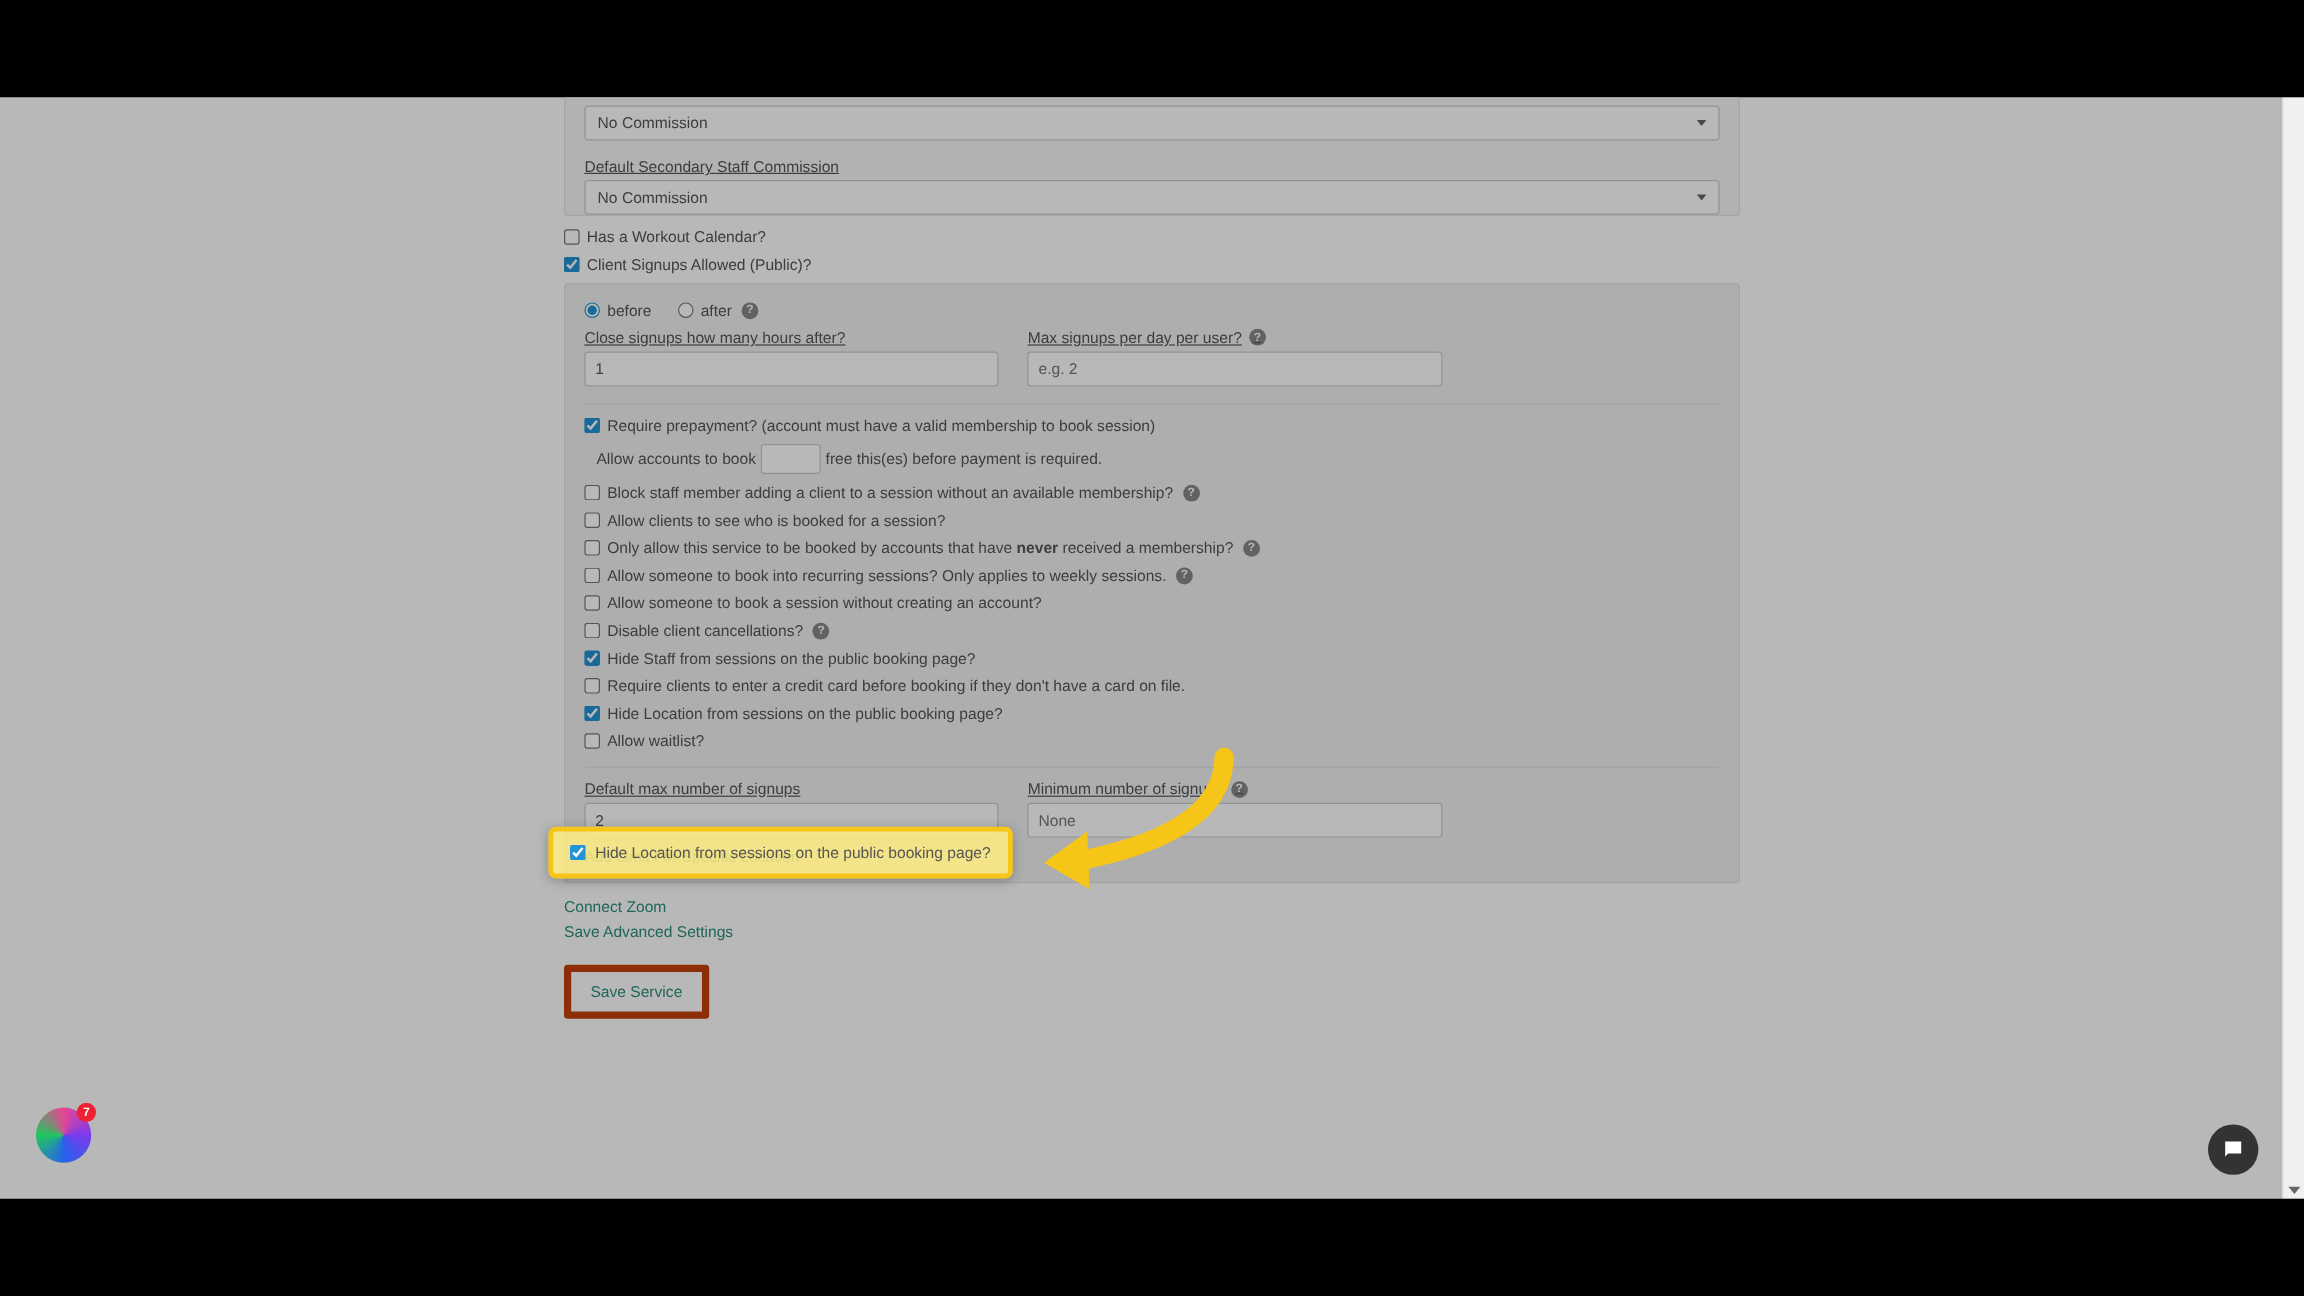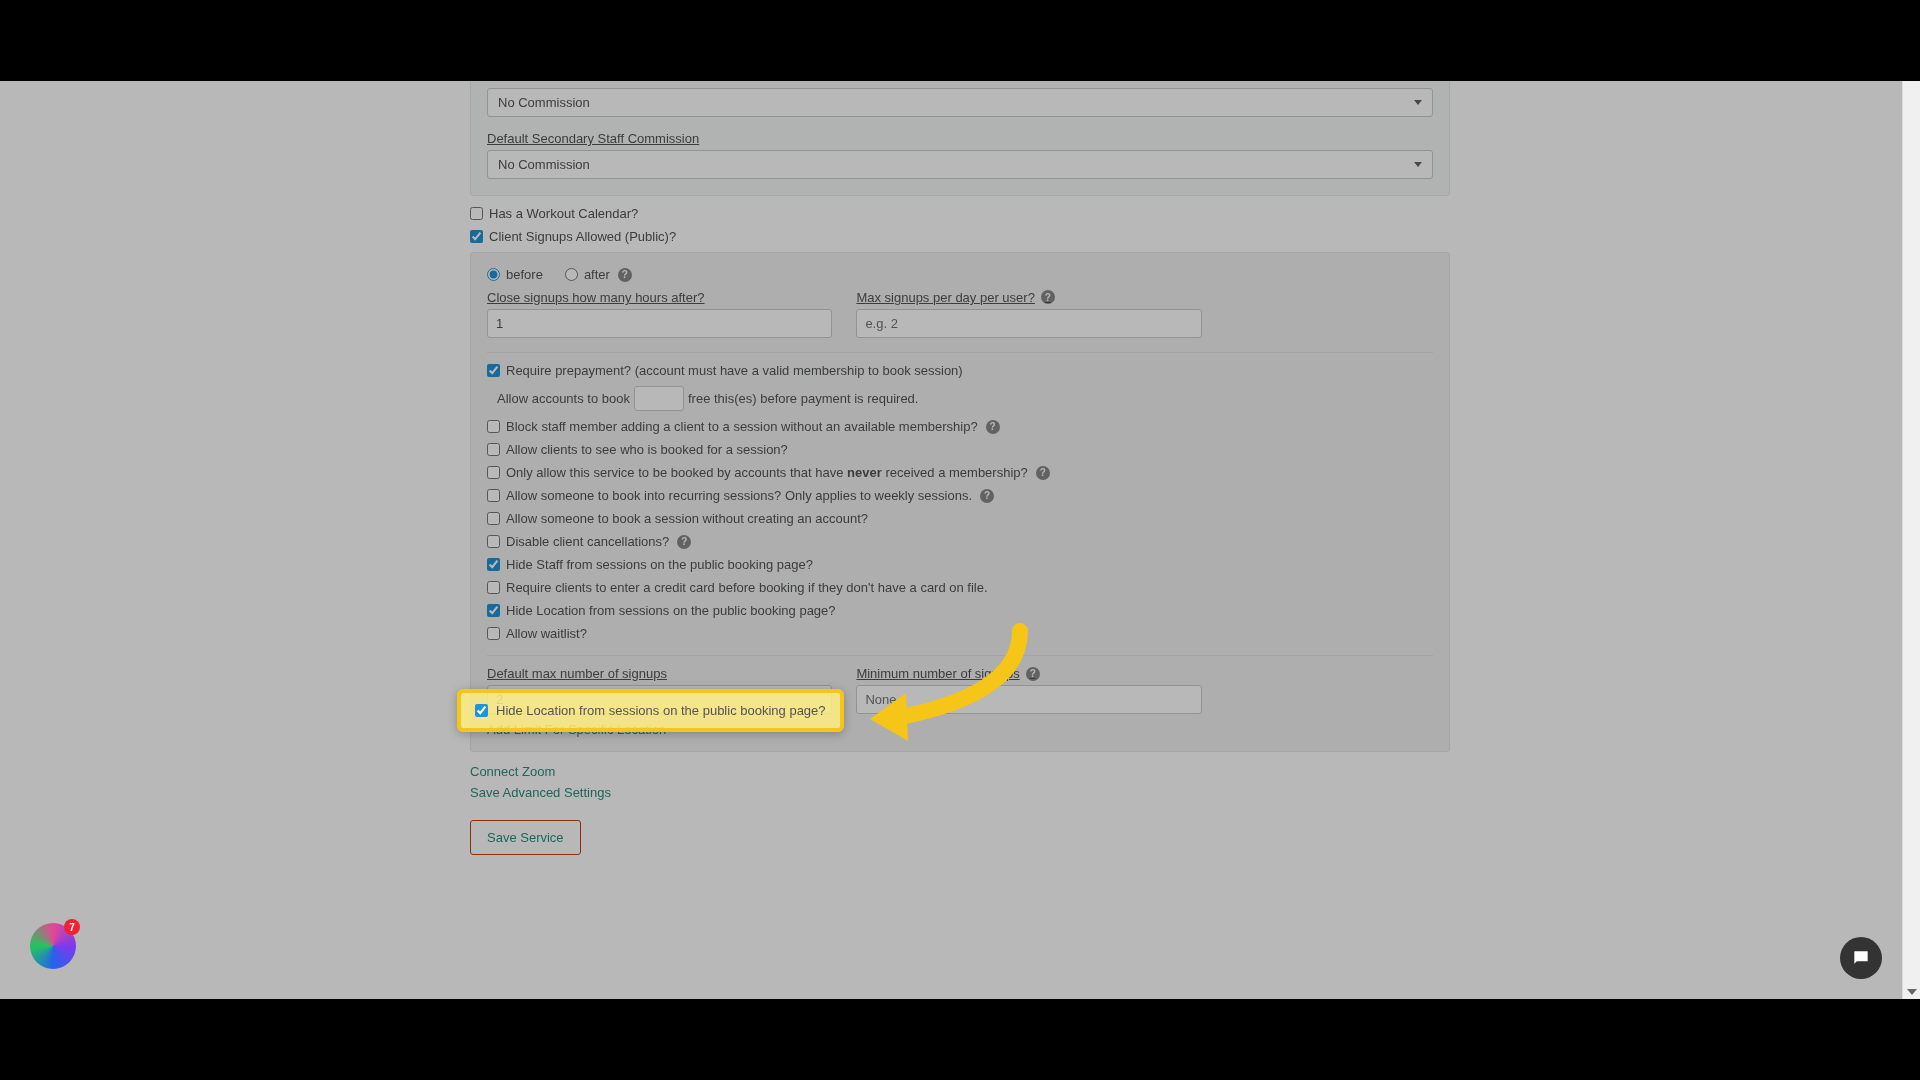--- a/index.html
+++ b/index.html
@@ -4,39 +4,39 @@
 <style>
   * { box-sizing: border-box; margin: 0; padding: 0; }
   html, body { width: 1920px; height: 1080px; background: #000; font-family: -apple-system, BlinkMacSystemFont, "Segoe UI", Helvetica, Arial, sans-serif; font-size: 13px; color: #555; overflow: hidden; }
   .letterbox-top, .letterbox-bottom { position: absolute; left: 0; right: 0; height: 81px; background: #000; z-index: 50; }
   .letterbox-top { top: 0; }
   .letterbox-bottom { bottom: 0; }
   .viewport { position: absolute; top: 81px; bottom: 81px; left: 0; right: 0; background: #fff; overflow: hidden; }
   .dim-overlay { position: absolute; inset: 0; background: rgba(0,0,0,0.28); z-index: 40; pointer-events: none; }
   .content { position: absolute; top: 0; left: 0; right: 0; bottom: 0; padding: 0; }
   .form-area { width: 980px; margin: 0 auto; }
-  .panel { background: #f6f7f7; border: 1px solid #e6e6e6; border-radius: 3px; padding: 12px 16px 16px 16px; margin-bottom: 10px; }
+  .panel { background: #f6f7f7; border: 1px solid #e6e6e6; border-radius: 3px; padding: 12px 16px 0 16px; margin-bottom: 10px; }
   .panel-inset { background: #f1f2f2; border: 1px solid #e4e4e4; border-radius: 3px; padding: 14px 16px; margin-top: 8px; }
   .label { color: #555; font-size: 13px; margin-bottom: 4px; text-decoration: underline; }
   .help-text { color: #999; font-size: 11.5px; margin-bottom: 6px; }
   .select { display: flex; justify-content: space-between; align-items: center; background: #fff; border: 1px solid #ccc; border-radius: 3px; padding: 6px 10px; font-size: 13px; color: #555; cursor: pointer; }
   .caret { width: 0; height: 0; border-left: 4px solid transparent; border-right: 4px solid transparent; border-top: 5px solid #666; }
   .checkbox-row { display: flex; align-items: center; gap: 6px; margin: 8px 0; font-size: 13px; color: #555; }
   .checkbox-row input[type=checkbox] { width: 13px; height: 13px; accent-color: #2294d6; cursor: pointer; }
   .checkbox-row input[type=radio] { cursor: pointer; accent-color: #2294d6; }
   .help-icon { display: inline-flex; align-items: center; justify-content: center; width: 14px; height: 14px; border-radius: 50%; background: #888; color: #fff; font-size: 10px; font-weight: bold; margin-left: 2px; cursor: pointer; }
   .row-grid { display: flex; gap: 24px; }
   .col { flex: 1; }
   .text-input { width: 100%; background: #fff; border: 1px solid #ccc; border-radius: 3px; padding: 6px 8px; font-size: 13px; color: #555; }
   .text-input-sm { width: 50px; background: #fff; border: 1px solid #ccc; border-radius: 3px; padding: 4px 6px; font-size: 13px; margin: 0 4px; }
   .hr { border: none; border-top: 1px solid #e2e2e2; margin: 14px 0 10px 0; }
   .indent { margin-left: 10px; display: flex; align-items: center; flex-wrap: wrap; margin-top: 4px; }
   .link { color: #2b8f7d; font-size: 13px; cursor: pointer; display: inline-block; margin-top: 8px; }
   .link-block { display: block; margin-top: 12px; }
-  .btn-outline { border: 1px solid #c2410c; color: #2b8f7d; background: #fff; padding: 9px 16px; border-radius: 3px; font-size: 13px; cursor: pointer; margin-top: 20px; }
+  .btn-outline { border: 6px solid #c2410c; color: #2b8f7d; background: #fff; padding: 9px 16px; border-radius: 3px; font-size: 13px; cursor: pointer; margin-top: 20px; }
   .highlight-box { position: absolute; border: 4px solid #f5c518; border-radius: 6px; background: rgba(255,236,130,0.85); box-shadow: 0 2px 10px rgba(0,0,0,0.25); z-index: 60; padding: 10px 14px; display: flex; align-items: center; gap: 8px; }
   .highlight-box input[type=checkbox] { width: 13px; height: 13px; accent-color: #2294d6; }
   .arrow-svg { position: absolute; z-index: 61; pointer-events: none; }
   .scrollbar { position: absolute; right: 0; top: 0; bottom: 0; width: 18px; background: #f0f0f0; border-left: 1px solid #ddd; z-index: 45; }
   .scroll-arrow { position: absolute; left: 50%; transform: translateX(-50%); width: 0; height: 0; border-left: 5px solid transparent; border-right: 5px solid transparent; }
   .scroll-arrow-down { bottom: 4px; border-top: 6px solid #666; }
   .chat-bubble { position: absolute; right: 38px; bottom: 20px; width: 42px; height: 42px; border-radius: 50%; background: #333; display: flex; align-items: center; justify-content: center; z-index: 46; cursor: pointer; }
   .chat-bubble svg { width: 20px; height: 20px; fill: #fff; }
   .widget-badge { position: absolute; left: 30px; bottom: 30px; width: 46px; height: 46px; border-radius: 50%; background: conic-gradient(#e74694,#7c3aed,#2563eb,#22c55e,#e74694); z-index: 46; cursor: pointer; }
   .widget-badge::after { content: attr(data-count); position: absolute; top: -4px; right: -4px; background: #e23; color: #fff; font-size: 10px; font-weight: bold; border-radius: 50%; width: 16px; height: 16px; display: flex; align-items: center; justify-content: center; }

